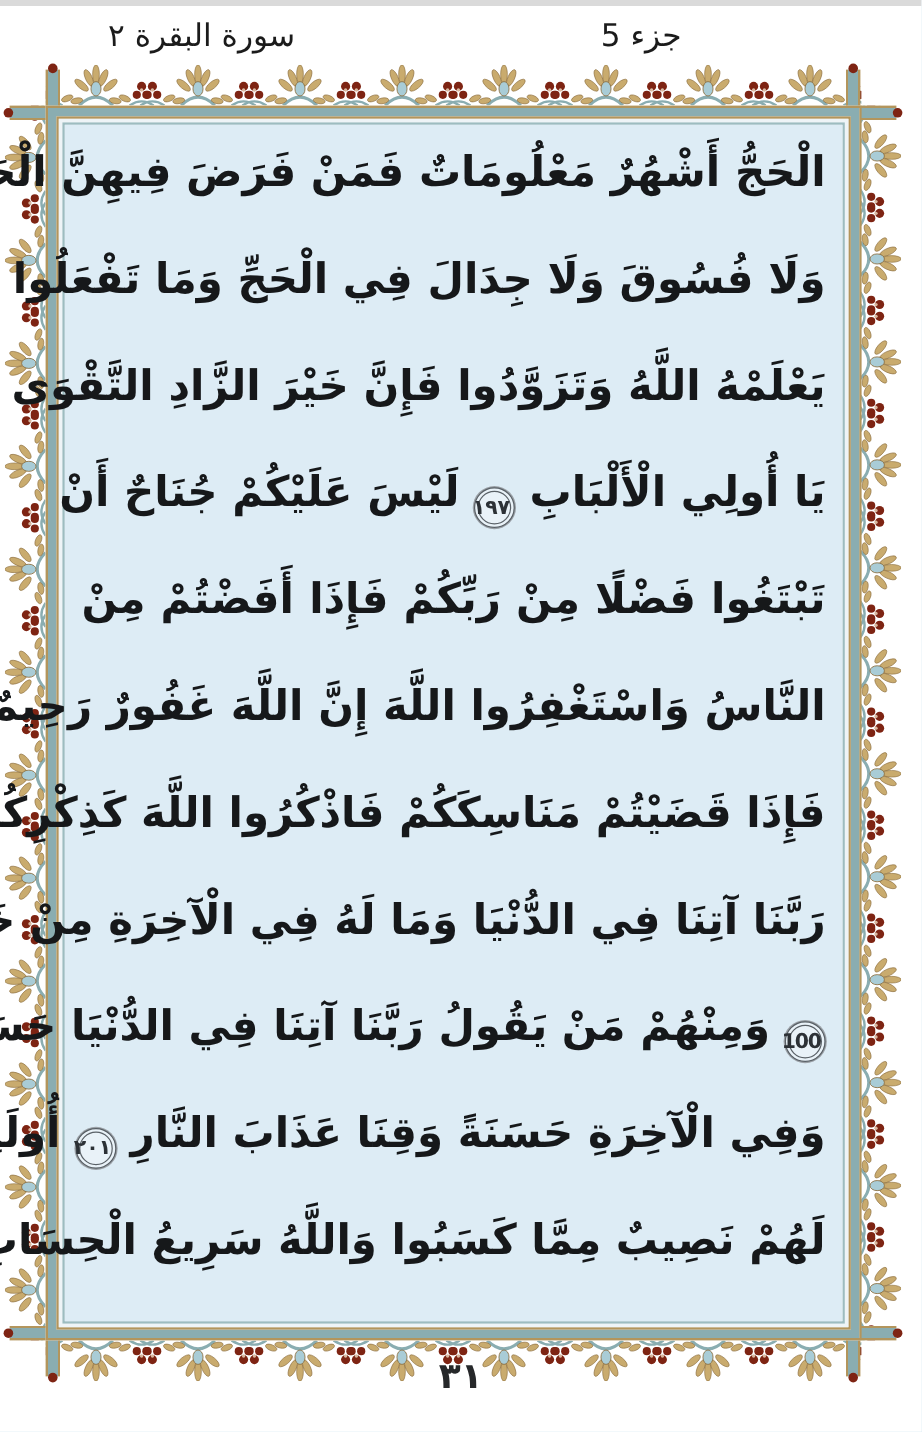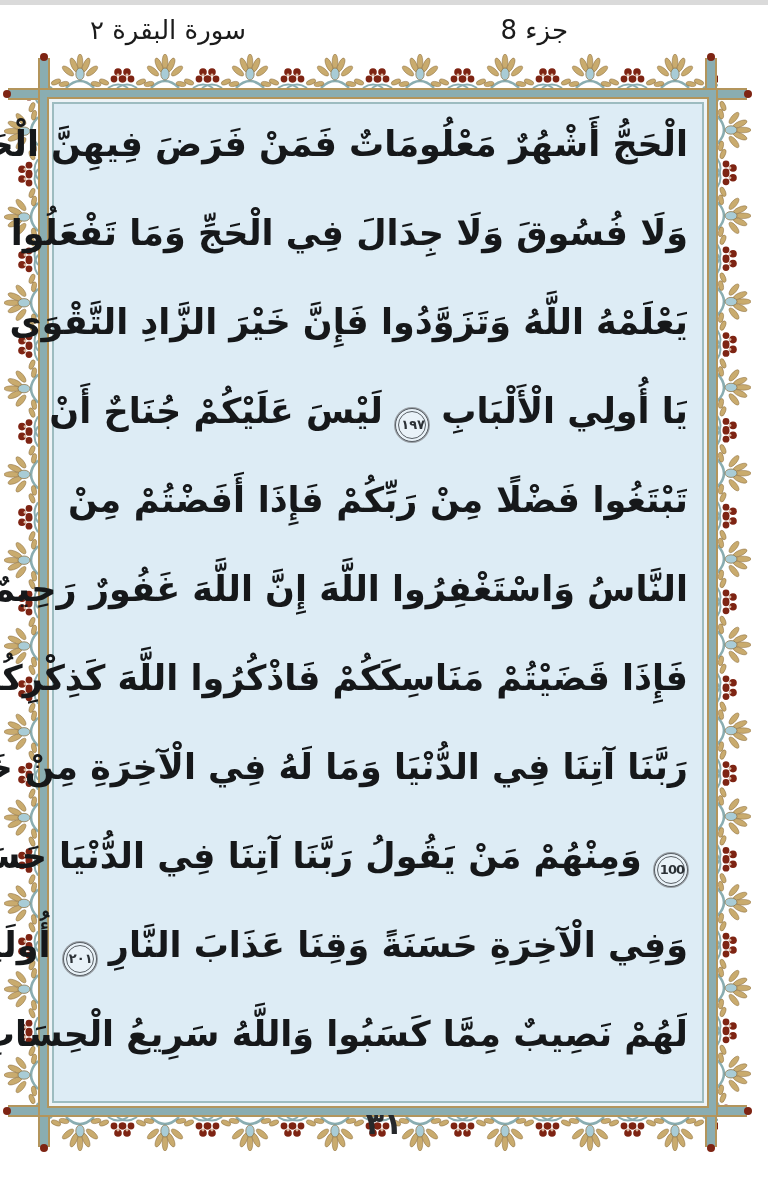--- a/index.html
+++ b/index.html
@@ -56,26 +56,26 @@
 
   
   .qtext{direction:rtl;height:100%;box-sizing:border-box;
          padding:8px 14px 10px 14px;
          display:flex;flex-direction:column;}
   .qline{flex:1;line-height:64px;font-size:35px;font-weight:bold;color:#16181a;
          text-align:justify;text-align-last:justify;white-space:nowrap;}
   .vmark{display:inline-block;width:34px;height:34px;box-sizing:border-box;
          border:4px double #596066;border-radius:50%;
          background:#e9f2f8;box-shadow:0 0 0 1px #9aa0a6;
-         font-size:13px;font-weight:bold;color:#2c3136;
+         font-size:17px;font-weight:bold;color:#2c3136;
          line-height:26px;vertical-align:-6px;
          white-space:nowrap;letter-spacing:-1px;}
 
   
-  .pageno{position:absolute;left:0;top:1106px;width:768px;text-align:center;
+  .pageno{position:absolute;left:0;top:1130px;width:768px;text-align:center;
           font-size:30px;font-weight:600;color:#26282a;}
 </style>
 </head>
 <body>
 
 <svg width="0" height="0" style="position:absolute" aria-hidden="true">
   <defs>
     <g id="bunit">
       <path d="M28,34 Q42,20 56,34" fill="none" stroke="#8aadb1" stroke-width="2.5"></path>
       <path d="M-6,34 Q4,27 14,34" fill="none" stroke="#8aadb1" stroke-width="2"></path>
@@ -123,21 +123,21 @@
         <use href="#bunit" x="858"></use>
         <use href="#bunit" x="943.8"></use>
     </g>
   </defs>
 </svg>
 
 <div class="top-edge"></div>
 
 <div class="hdr">
   <span>سورة البقرة ٢</span>
-  <span>جزء 8</span>
+  <span>جزء 5</span>
 </div>
 
 <div class="strip strip-top">
   <svg width="680" height="34" viewBox="0 0 680 34">
       <use href="#strip8"></use>
     </svg>
 </div>
 <div class="strip strip-bottom">
   <svg width="680" height="34" viewBox="0 0 680 34">
       <use href="#strip8"></use>

